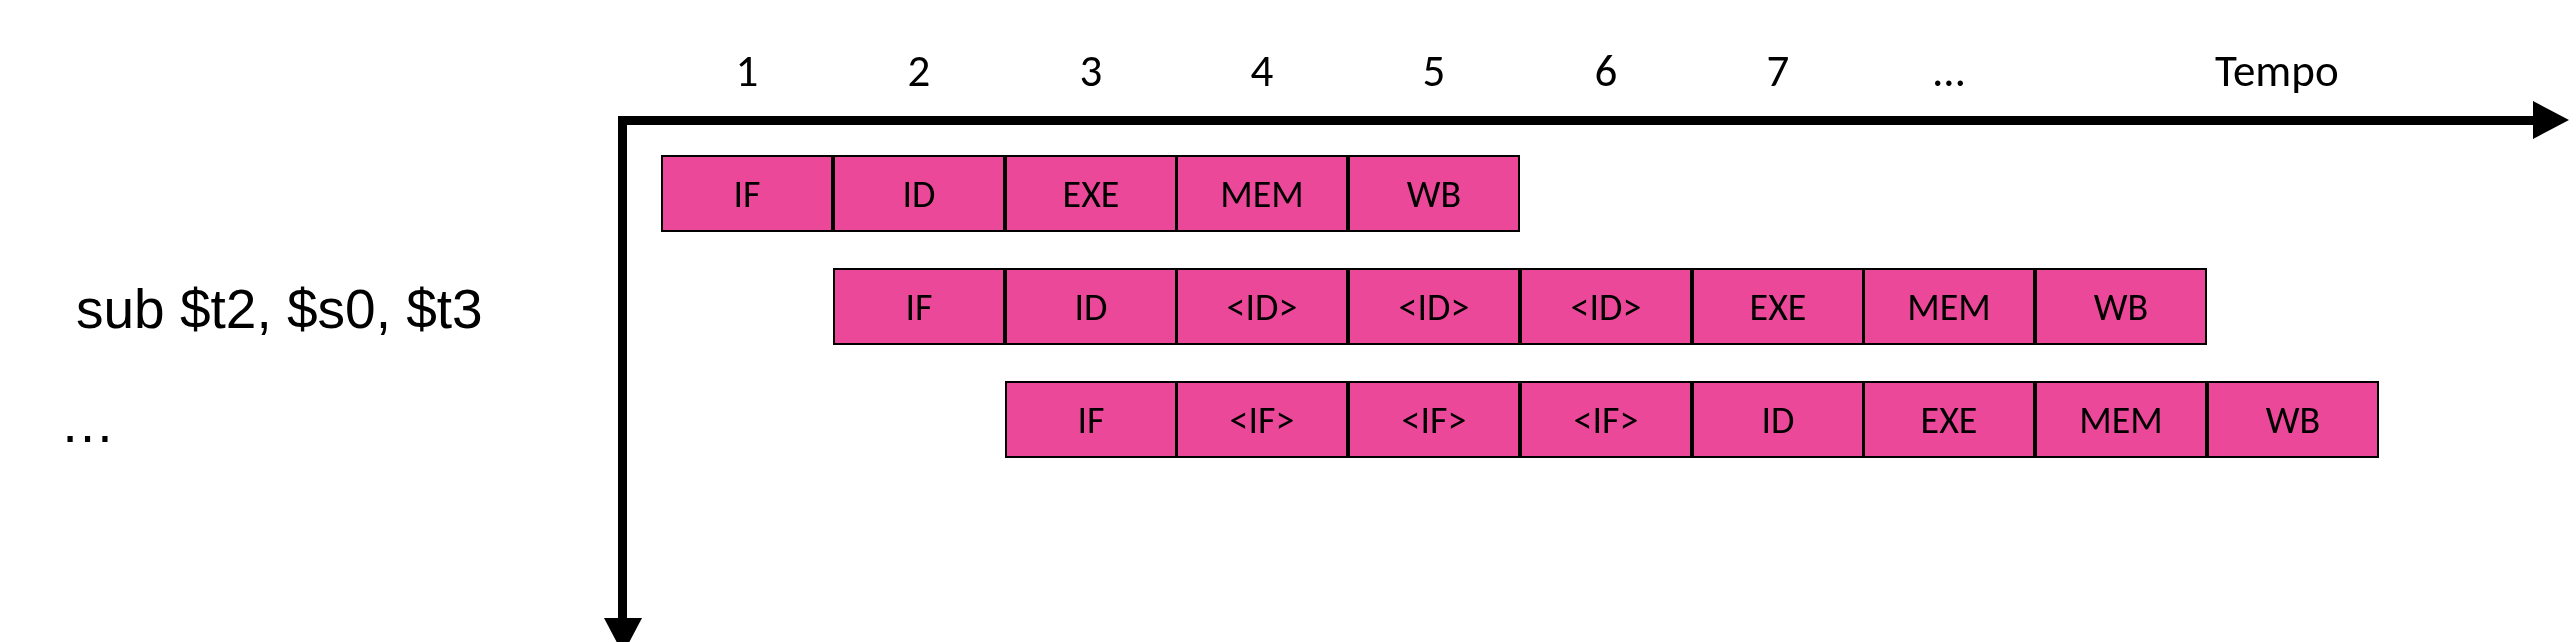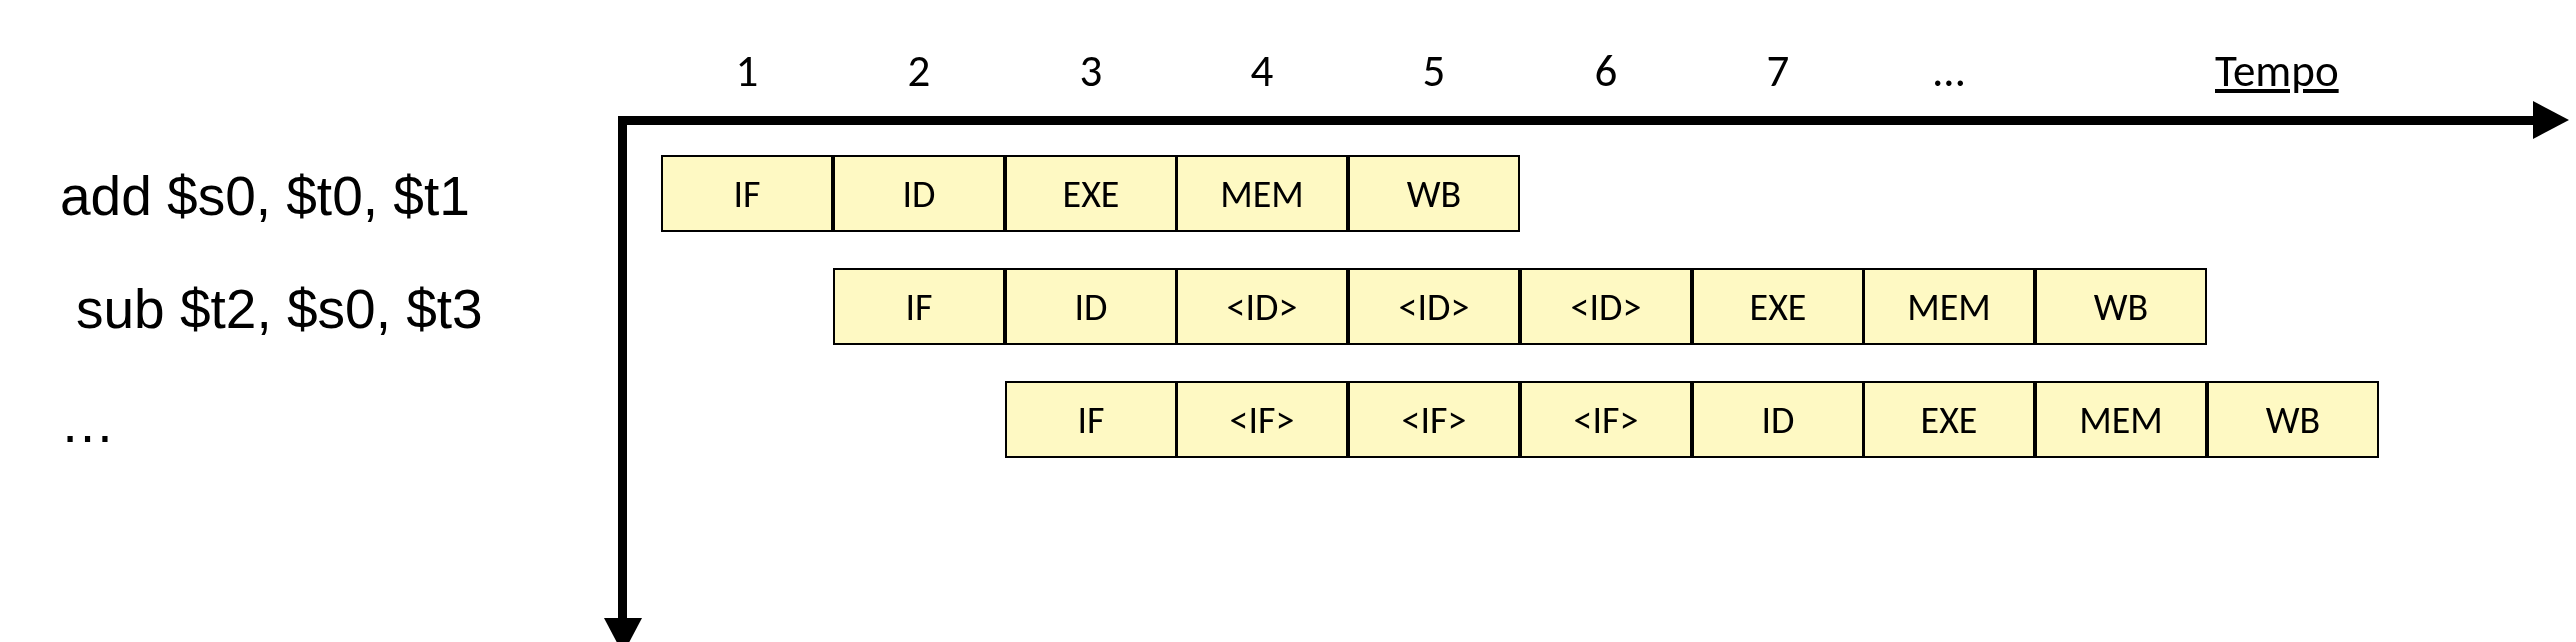--- a/index.html
+++ b/index.html
@@ -36,21 +36,21 @@
     position: absolute;
     font-size: 45px;
     white-space: nowrap;
   }
   
   .cell {
     position: absolute;
     width: 172px;
     height: 77px;
     border: 2.6px solid #000;
-    background: #fef9c3;
+    background: #ec4899;
     font-size: 38px;
     display: flex;
     align-items: center;
     justify-content: center;
     box-sizing: border-box;
   }
   
   .axis-h {
     position: absolute;
     height: 9.4px;
@@ -88,22 +88,21 @@
     <div class="axis-v" style="left: 618px; top: 116px; height: 502px;"></div>
     <div class="arrow-down" style="left: 604px; top: 618px;"></div>
     <div class="cycle-label" style="left: 661px; top: 43px;">1</div>
     <div class="cycle-label" style="left: 833px; top: 43px;">2</div>
     <div class="cycle-label" style="left: 1005px; top: 43px;">3</div>
     <div class="cycle-label" style="left: 1176px; top: 43px;">4</div>
     <div class="cycle-label" style="left: 1348px; top: 43px;">5</div>
     <div class="cycle-label" style="left: 1520px; top: 43px;">6</div>
     <div class="cycle-label" style="left: 1692px; top: 43px;">7</div>
     <div class="cycle-label" style="left: 1863px; top: 43px;">…</div>
-    <div class="tempo-label" style="left: 2215px; top: 43px; text-decoration: underline;">Tempo</div>
-    <div class="instr" style="left: 60px; top: 163px;">add $s0, $t0, $t1</div>
+    <div class="tempo-label" style="left: 2215px; top: 43px;">Tempo</div>
     <div class="instr" style="left: 76px; top: 276px;">sub $t2, $s0, $t3</div>
     <div class="instr" style="left: 60px; top: 390px;">…</div>
     <div class="cell" style="left: 661px; top: 155px;">IF</div>
     <div class="cell" style="left: 833px; top: 155px;">ID</div>
     <div class="cell" style="left: 1005px; top: 155px;">EXE</div>
     <div class="cell" style="left: 1176px; top: 155px;">MEM</div>
     <div class="cell" style="left: 1348px; top: 155px;">WB</div>
     <div class="cell" style="left: 833px; top: 268px;">IF</div>
     <div class="cell" style="left: 1005px; top: 268px;">ID</div>
     <div class="cell" style="left: 1176px; top: 268px;">&lt;ID&gt;</div>

